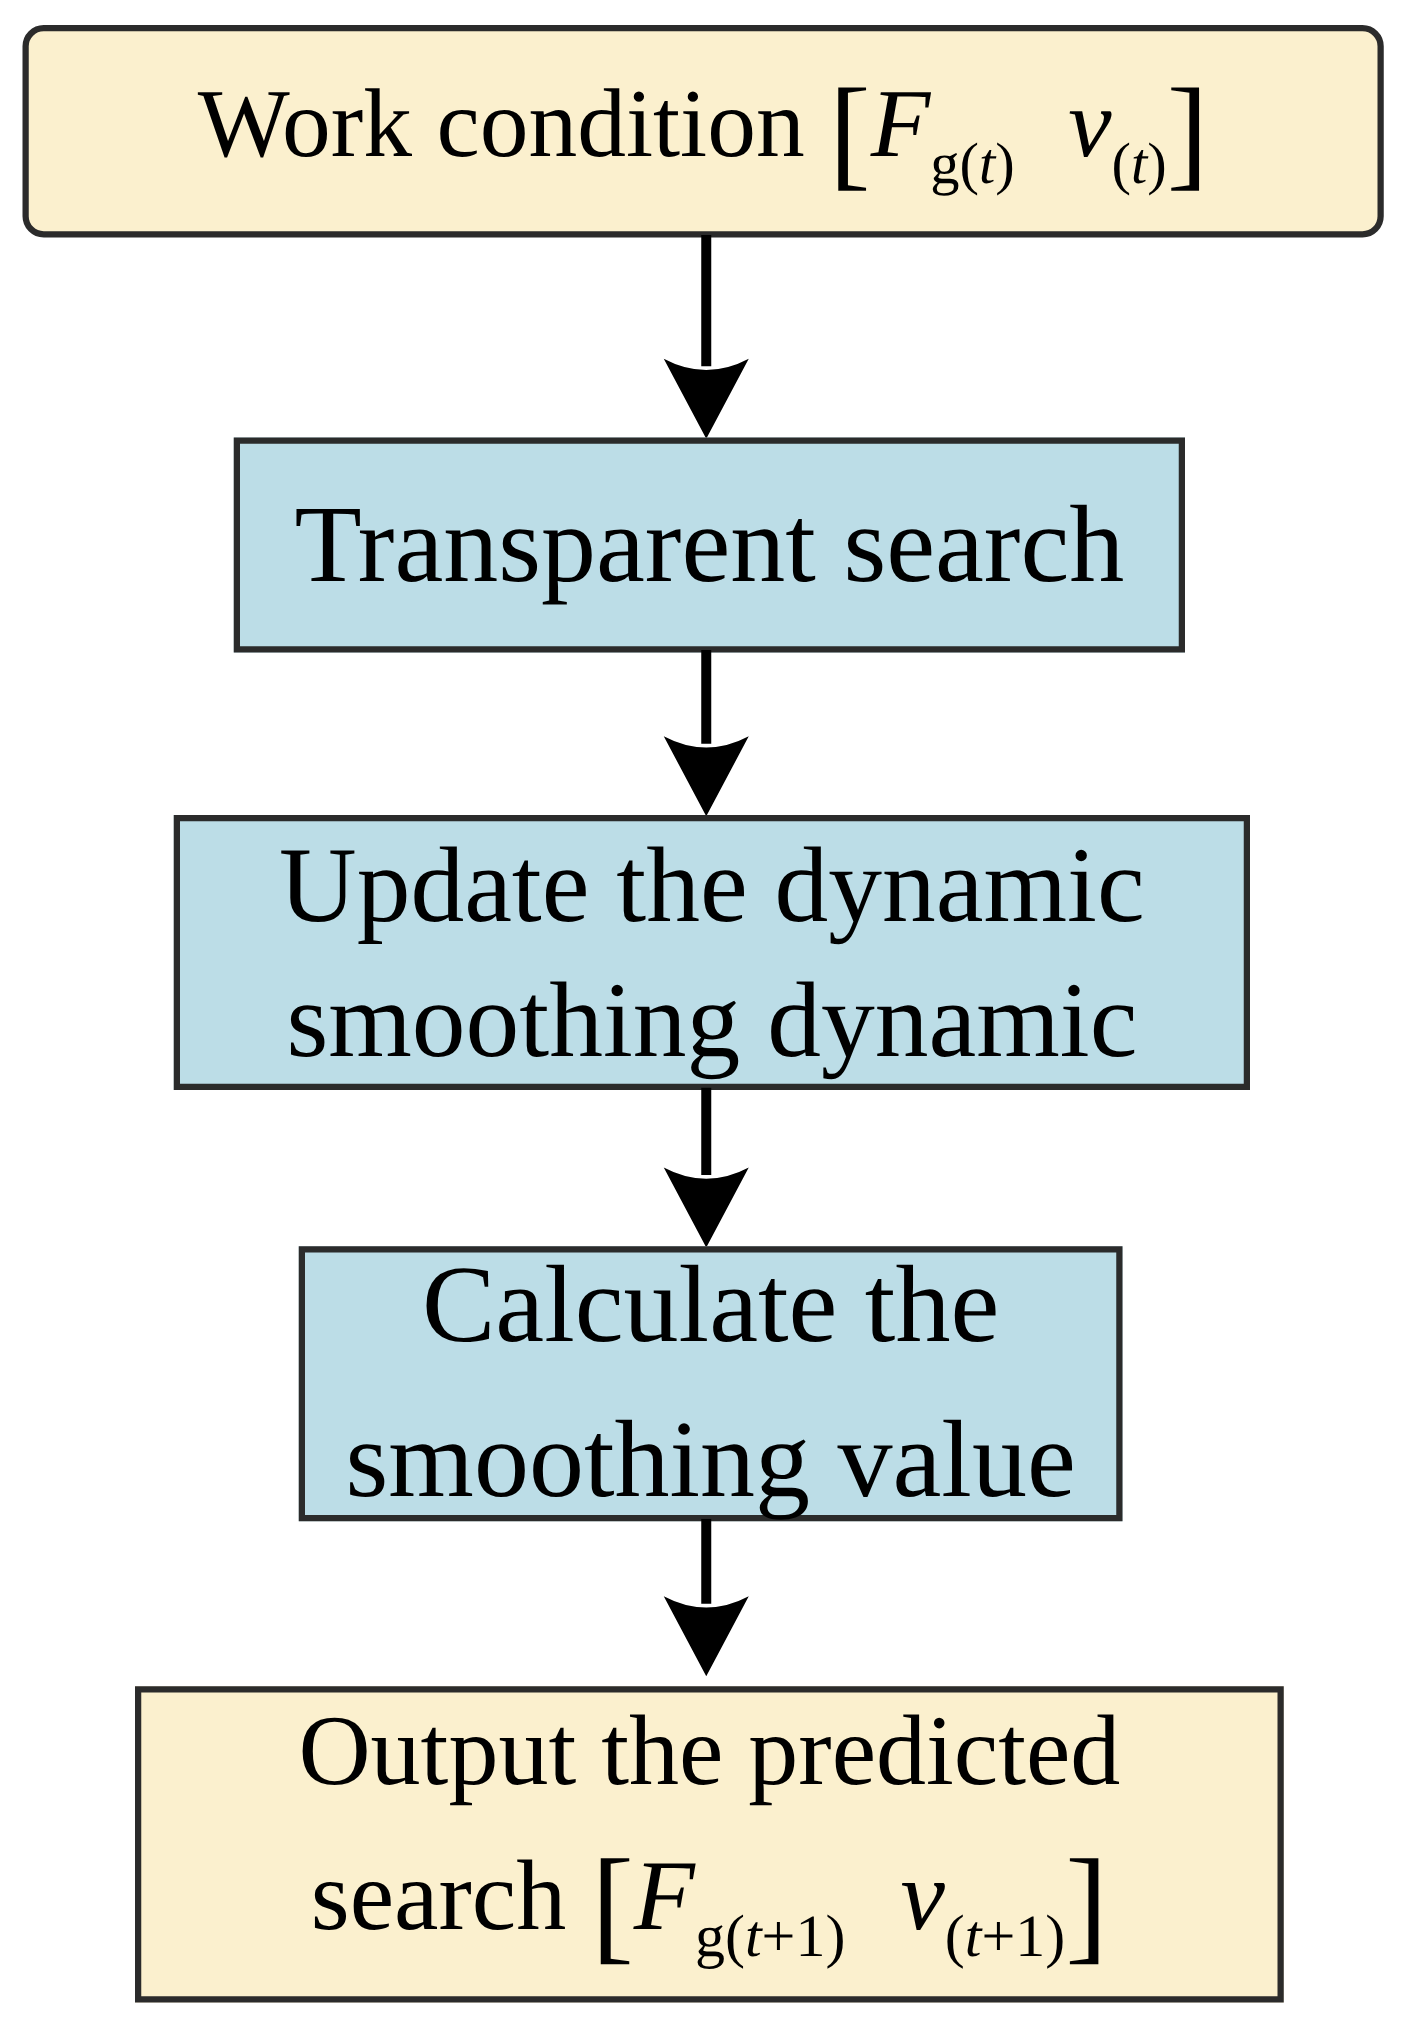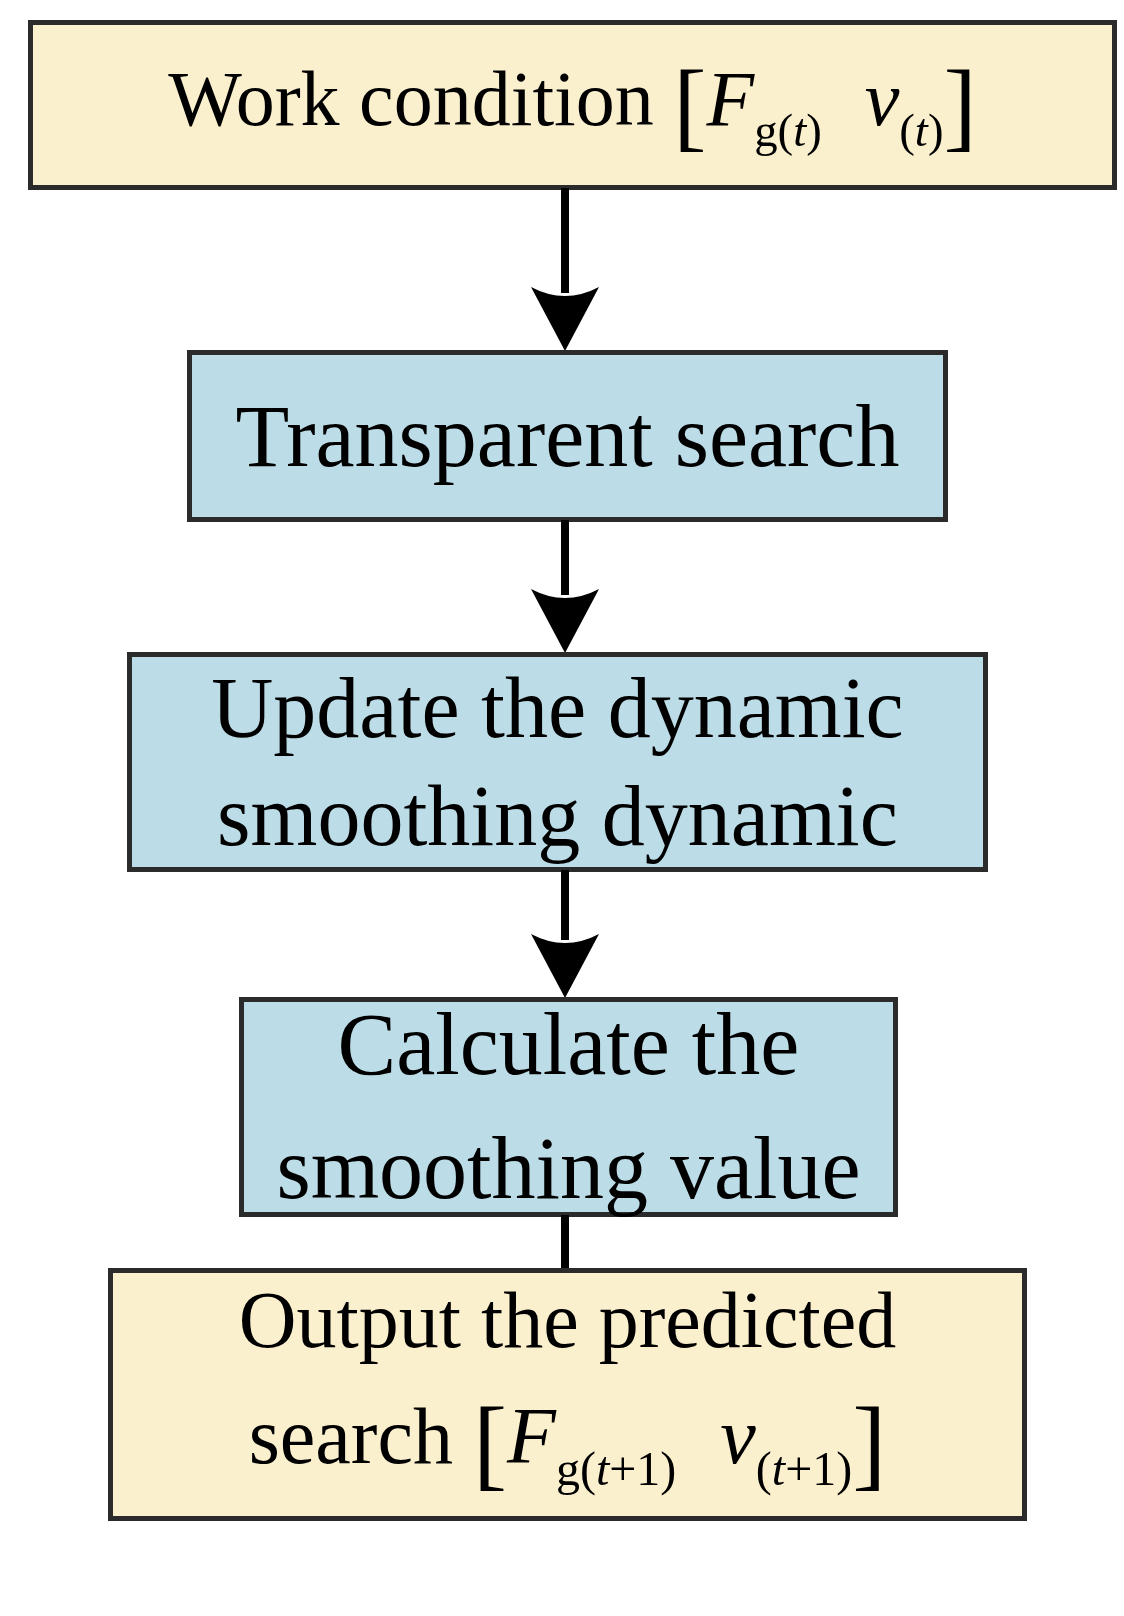--- a/index.html
+++ b/index.html
@@ -17,25 +17,25 @@
     box-sizing: border-box;
     border: 5px solid #2b2b2b;
     display: flex;
     flex-direction: column;
     justify-content: center;
     align-items: center;
     text-align: center;
   }
   .node .line { white-space: nowrap; }
 
-  .node-work      { left: 28px;  top: 20px;   width: 1089px; height: 170px; font-size: 78px; }
+  .node-work      { left: 18px;  top: 20px;   width: 1089px; height: 170px; font-size: 78px; border-radius: 17px; }
   .node-search    { left: 187px; top: 350px;  width: 761px;  height: 172px; font-size: 88px; }
-  .node-update    { left: 127px; top: 652px;  width: 861px;  height: 220px; font-size: 86px; line-height: 108px; }
+  .node-update    { left: 139px; top: 652px;  width: 861px;  height: 220px; font-size: 86px; line-height: 108px; }
   .node-calculate { left: 239px; top: 997px;  width: 659px;  height: 220px; font-size: 88px; line-height: 108px; gap: 16px; }
-  .node-output    { left: 108px; top: 1268px; width: 919px;  height: 253px; font-size: 80px; line-height: 116px; }
+  .node-output    { left: 108px; top: 1349px; width: 919px;  height: 253px; font-size: 80px; line-height: 116px; }
 
   .arrow {
     position: absolute;
     left: 520px;
     width: 90px;
   }
   .arrow svg { display: block; fill: #000000; }
   .arrow-1 { top: 188px;  height: 163px; }
   .arrow-2 { top: 520px;  height: 133px; }
   .arrow-3 { top: 870px;  height: 128px; }

